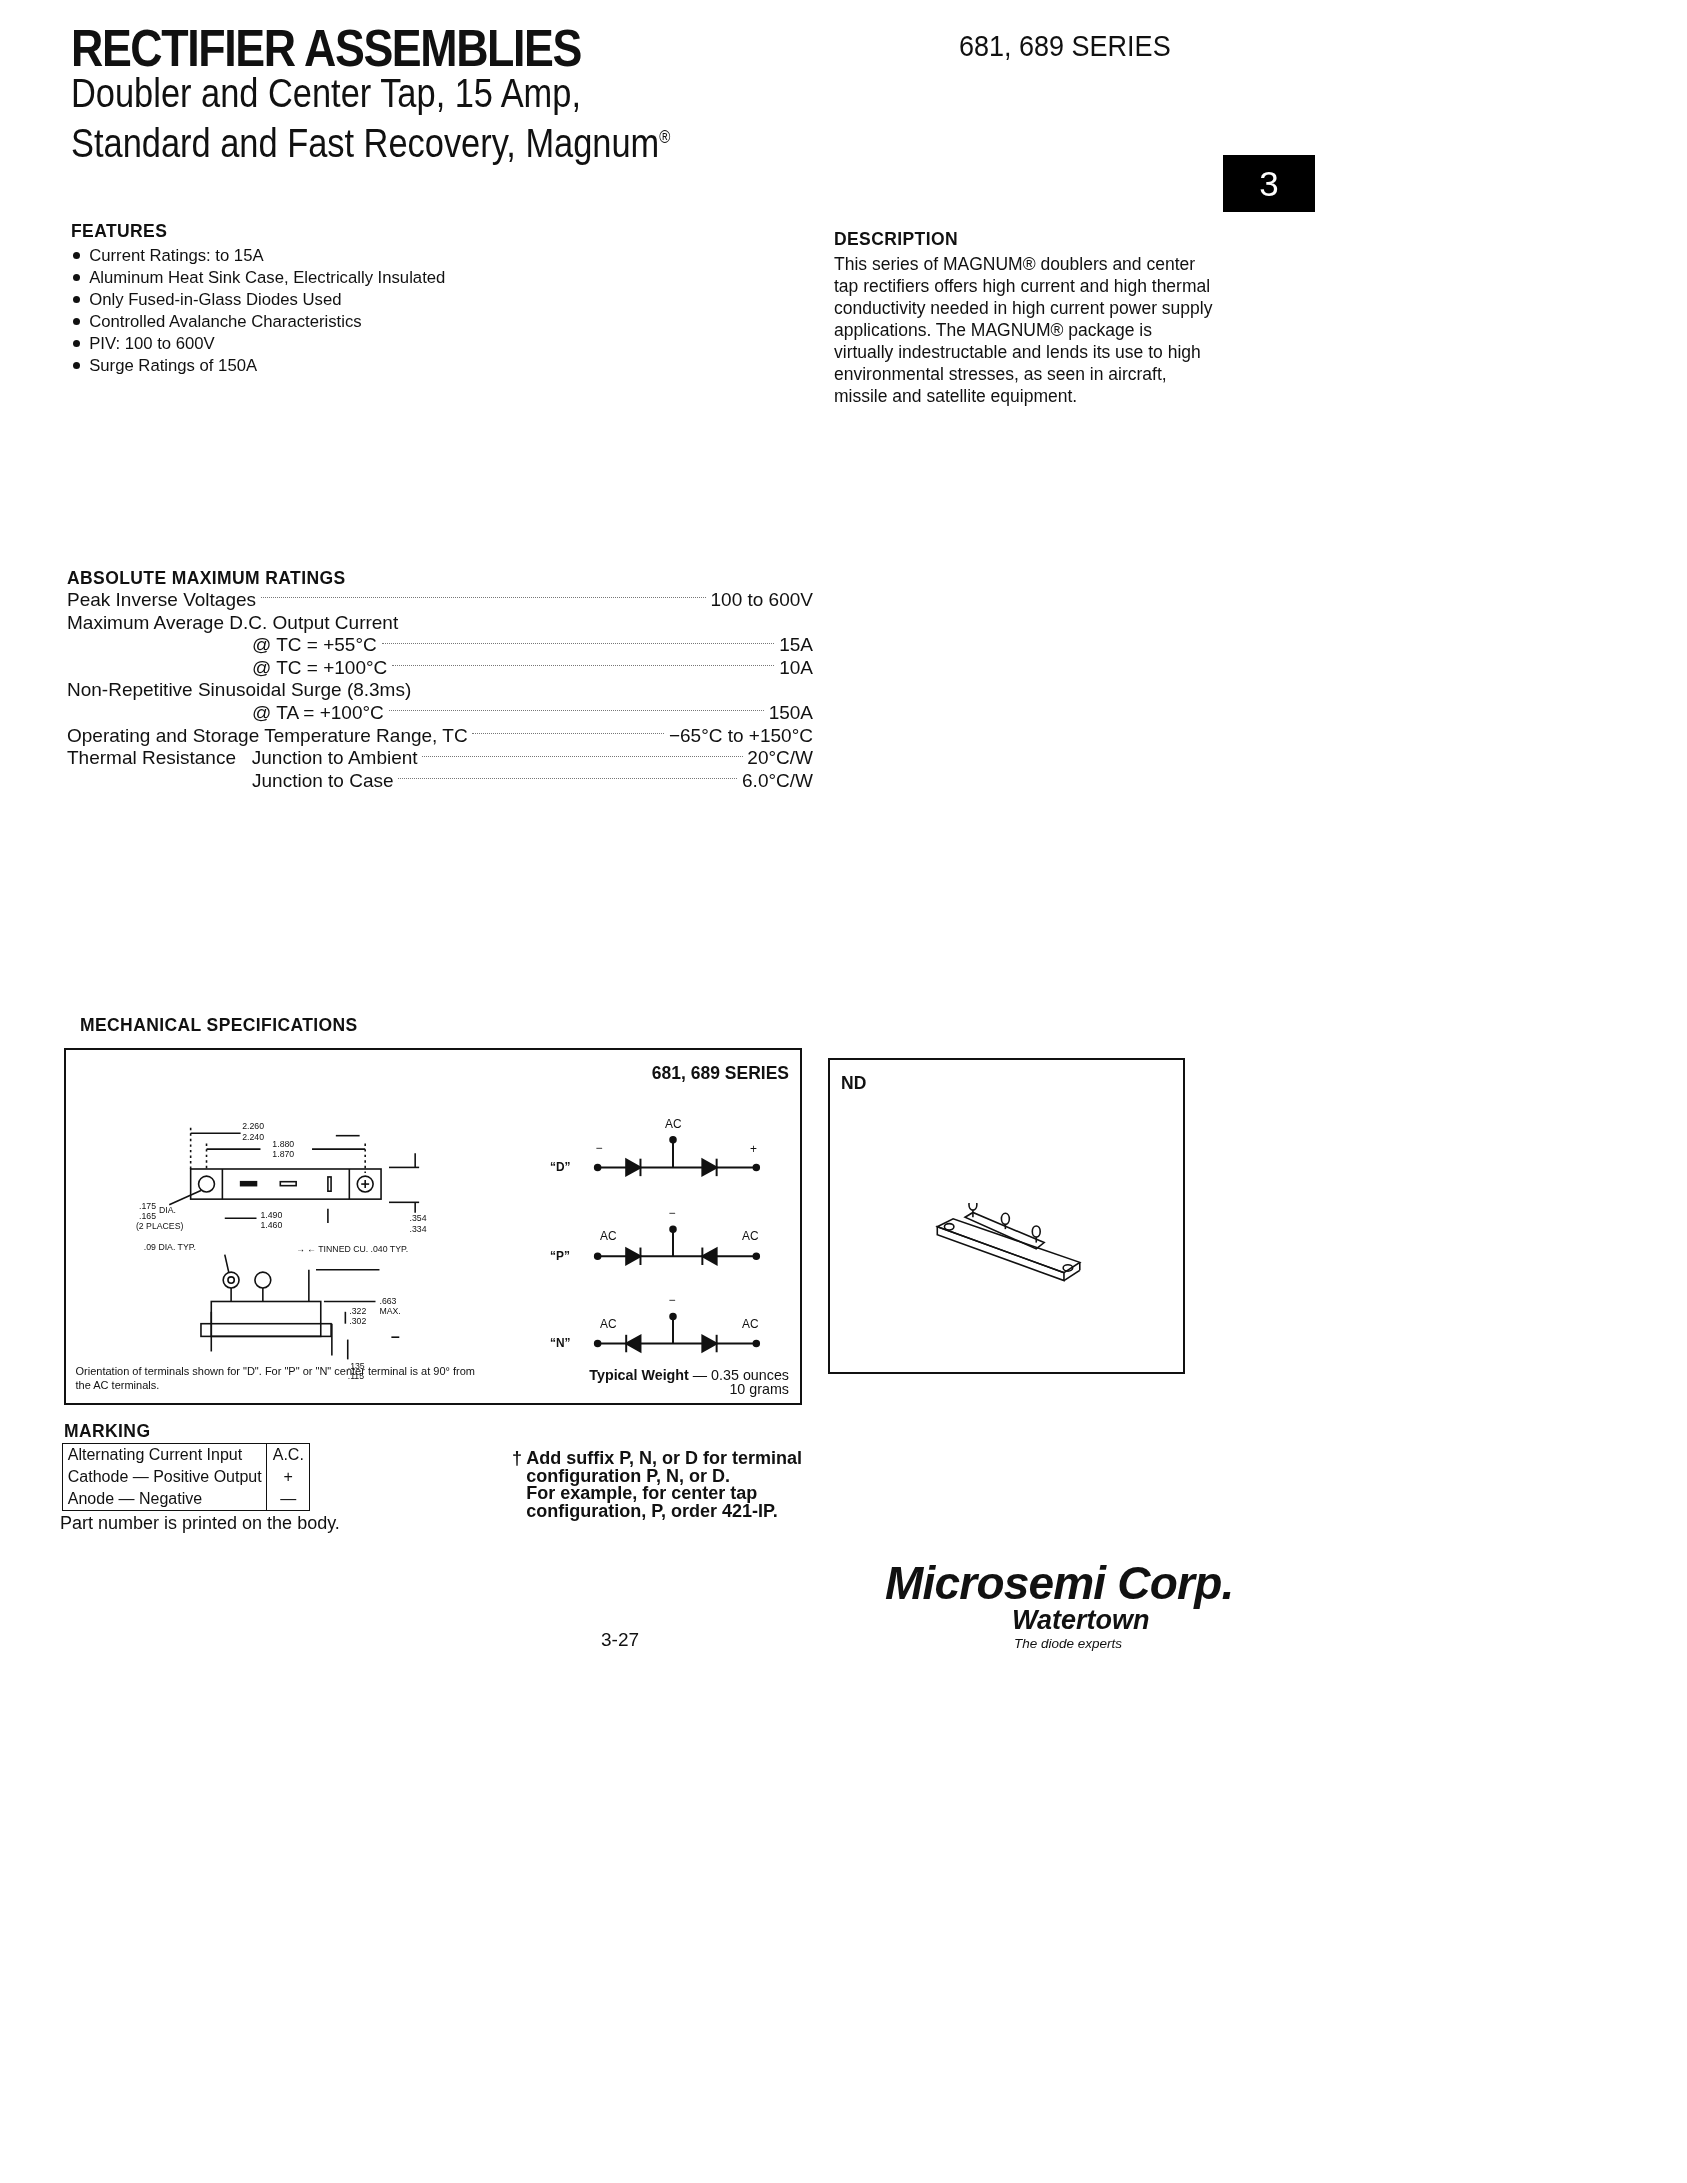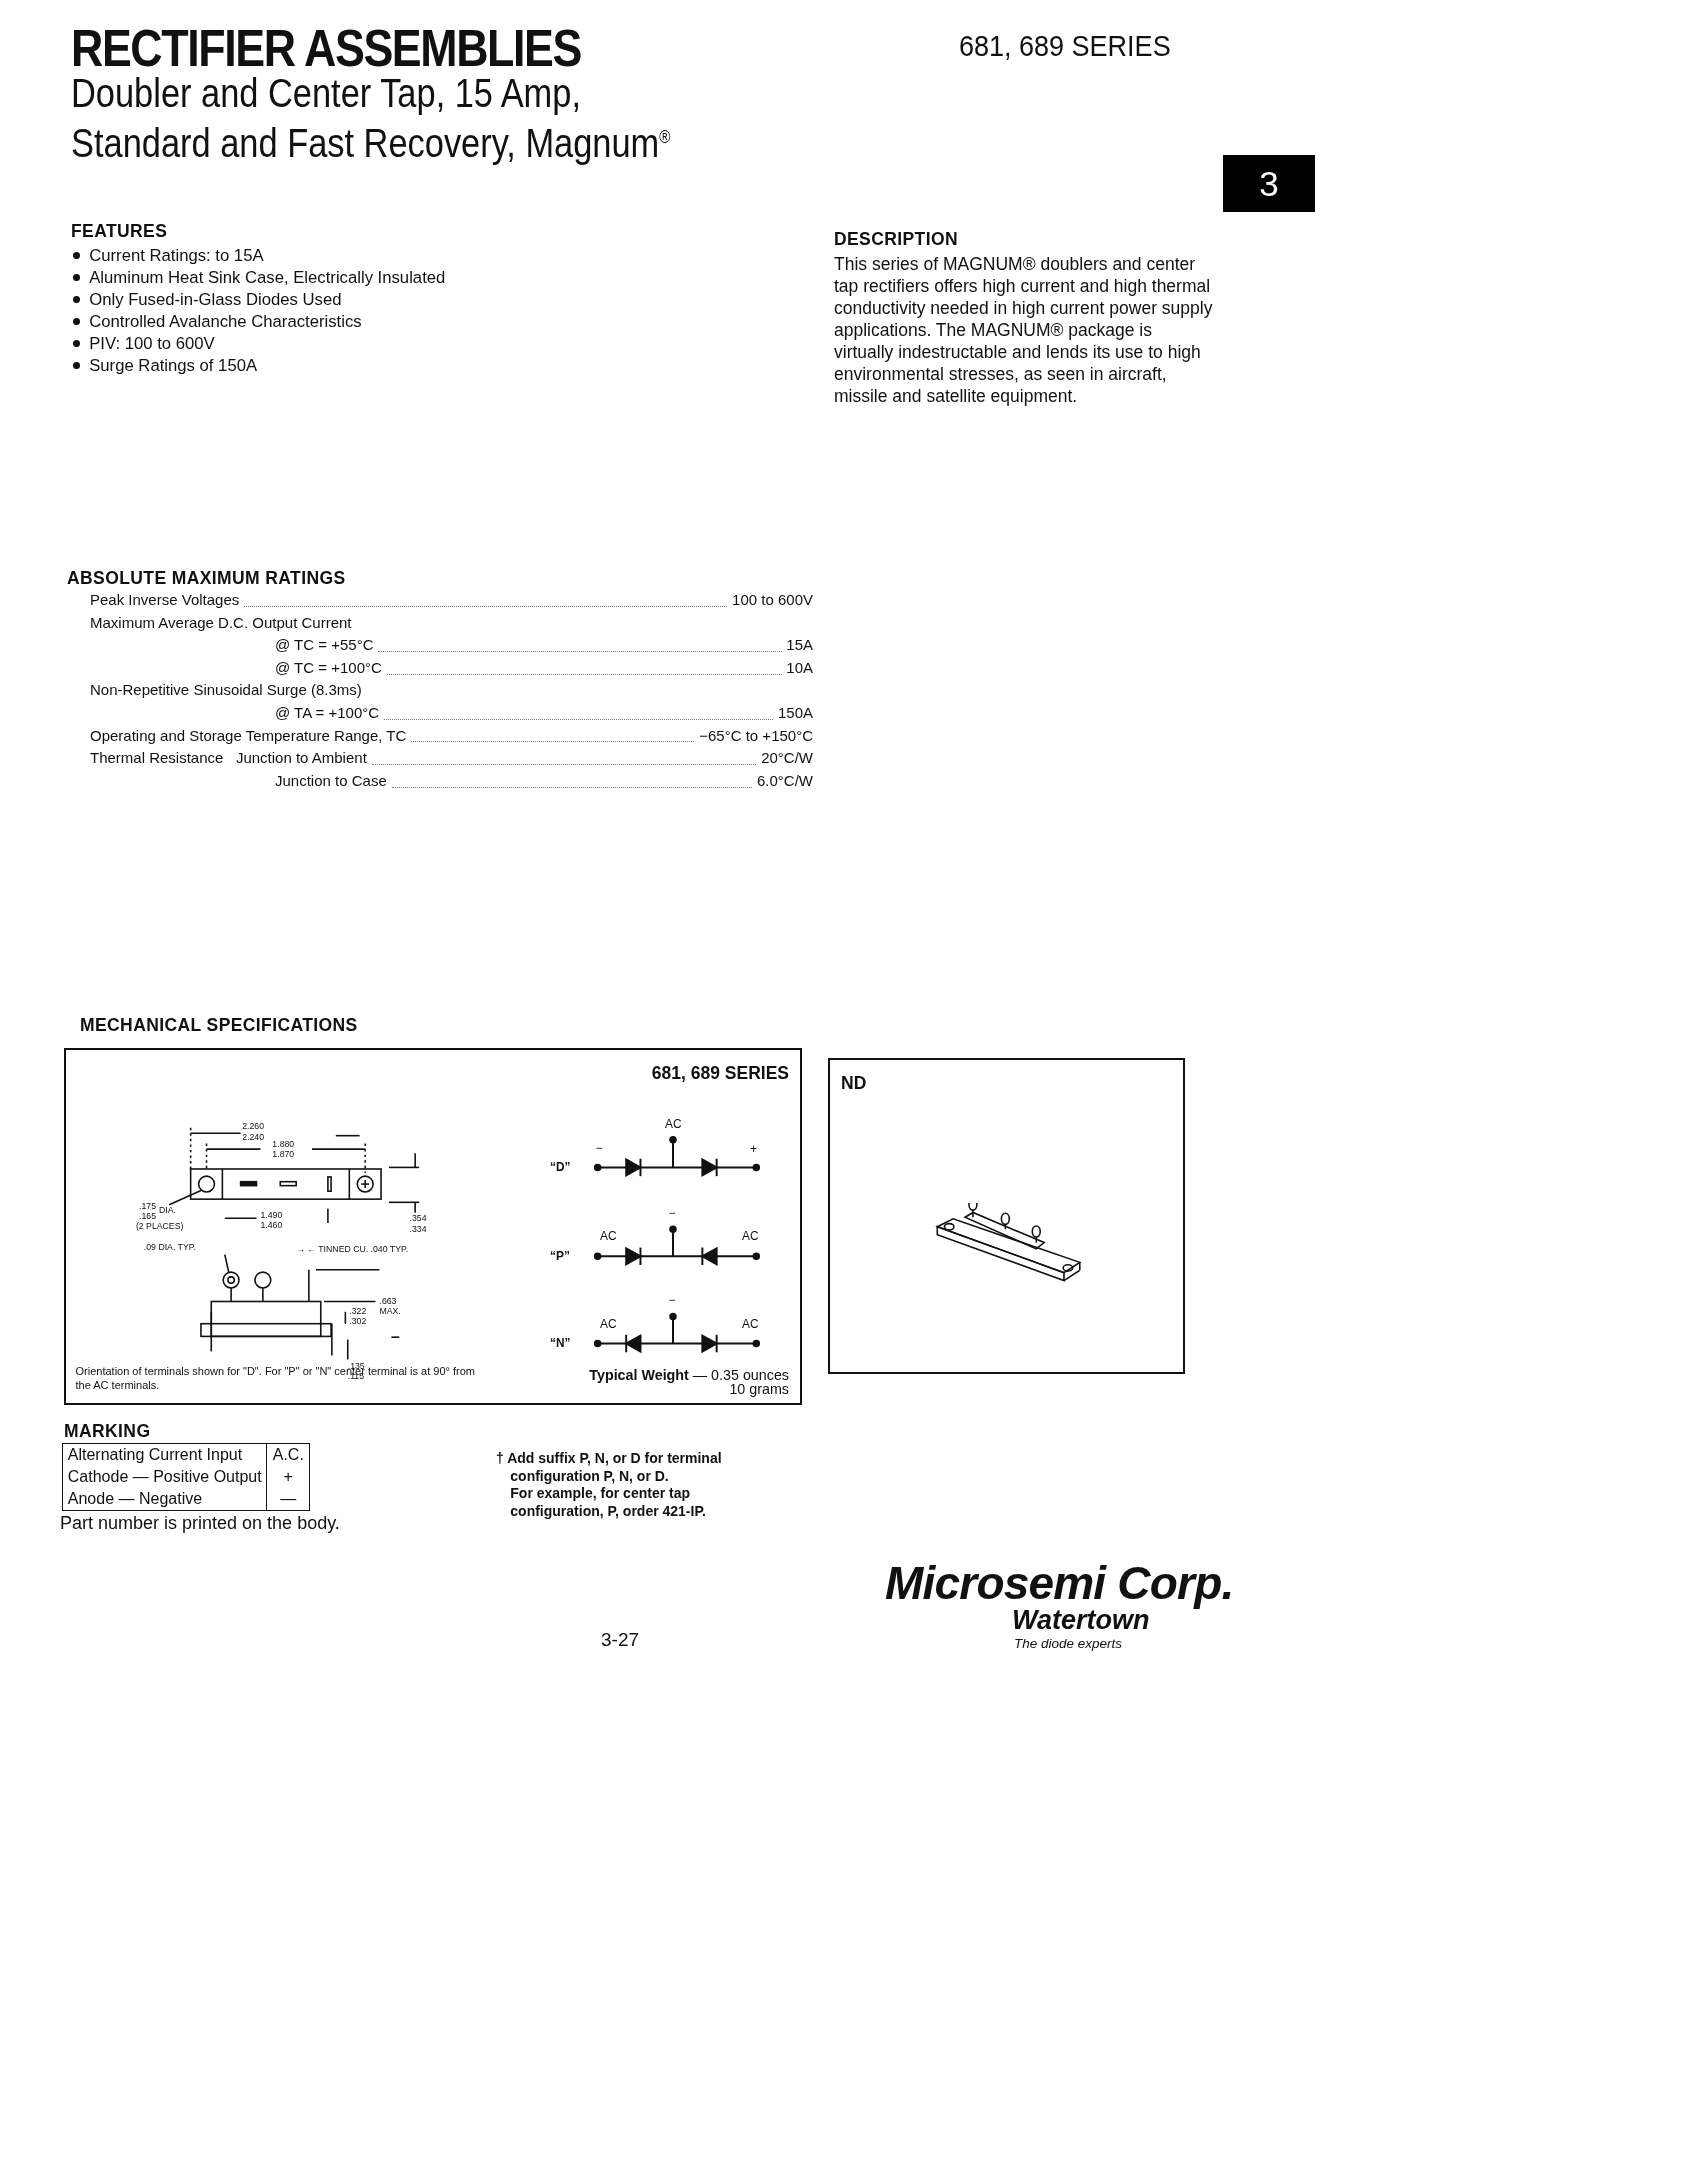--- a/index.html
+++ b/index.html
@@ -11,40 +11,40 @@
   .series { left:959px; top:29px; font-size:30px; transform:scaleX(0.9); transform-origin:left top; white-space:nowrap; }
   .section-tab { left:1223px; top:155px; width:92px; height:57px; background:#000; color:#fff; font-size:35px; text-align:center; line-height:57px; }
   .h { font-weight:bold; font-size:17.5px; letter-spacing:0.4px; }
   .features { left:71px; top:221px; }
   .features ul { list-style:none; margin:3.2px 0 0 0; padding:0; }
   .features li { font-size:16.7px; line-height:22px; }
   .features li .bullet { display:inline-block; width:7.1px; height:7.1px; border-radius:50%; background:#111; margin:0 9.5px 2.4px 1.6px; vertical-align:middle; }
   .desc { left:834px; top:229px; width:381px; }
   .desc p { margin:3.2px 0 0 0; font-size:17.5px; line-height:22px; }
   .ratings { left:67px; top:568px; width:746px; }
-  .row { display:flex; align-items:flex-end; font-size:15px; line-height:22.6px; white-space:nowrap;margin-left:23px; }
+  .row { display:flex; align-items:center; font-size:19px; line-height:22.6px; white-space:nowrap; }
   .row .lbl { flex:none; }
   .row .dots { flex:1; border-bottom:1.6px dotted #777; margin:0 4.8px 4.8px 4.8px; }
   .row .val { flex:none; }
   .ind1 { padding-left:185px; }
   .mech-title { left:80px; top:1015px; }
   .mech-box { left:64px; top:1048px; width:738px; height:357px; border:2.4px solid #111; box-sizing:border-box; }
   .mech-series { right:11px; top:12.7px; font-weight:bold; font-size:17.5px; }
   .nd-box { left:828px; top:1058px; width:357px; height:316px; border:2.4px solid #111; box-sizing:border-box; }
   .nd-label { left:11px; top:12.7px; font-weight:bold; font-size:17.5px; }
   .orient-note { left:9.5px; top:314px; font-size:11px; line-height:14.3px; width:413px; }
   .weight { right:11px; top:318px; font-size:14.3px; text-align:right; line-height:14.3px; }
   .weight b { font-weight:bold; }
   .marking-title { left:64px; top:1421px; }
   .marking-table { left:62px; top:1443px; border-collapse:collapse; font-size:16px; }
   .marking-table td { border-left:1.6px solid #111; border-right:1.6px solid #111; padding:0 4.8px; line-height:22px; }
   .marking-table { border:1.6px solid #111; }
   .marking-table td.sym { text-align:center; width:32px; }
   .part-note { left:60px; top:1513px; font-size:18px; }
-  .suffix-note { left:496px; top:1450px; font-size:14px; line-height:17.5px; font-weight:bold; }
+  .suffix-note { left:512px; top:1450px; font-size:18px; line-height:17.5px; font-weight:bold; }
   .suffix-note div { padding-left:14.3px; }
   .suffix-note div.first { padding-left:0; }
   .logo { left:885px; top:1556px; }
   .logo .main { font-size:46px; font-weight:bold; font-style:italic; letter-spacing:-0.8px; white-space:nowrap; }
   .logo .sub { font-size:27px; font-weight:bold; font-style:italic; margin-left:127px; margin-top:-4.8px; }
   .logo .tag { font-size:13.5px; font-style:italic; margin-left:129px; }
   .page-num { left:601px; top:1629px; font-size:19px; }
   svg text { font-family:"Liberation Sans", sans-serif; }
 </style>
 </head>

